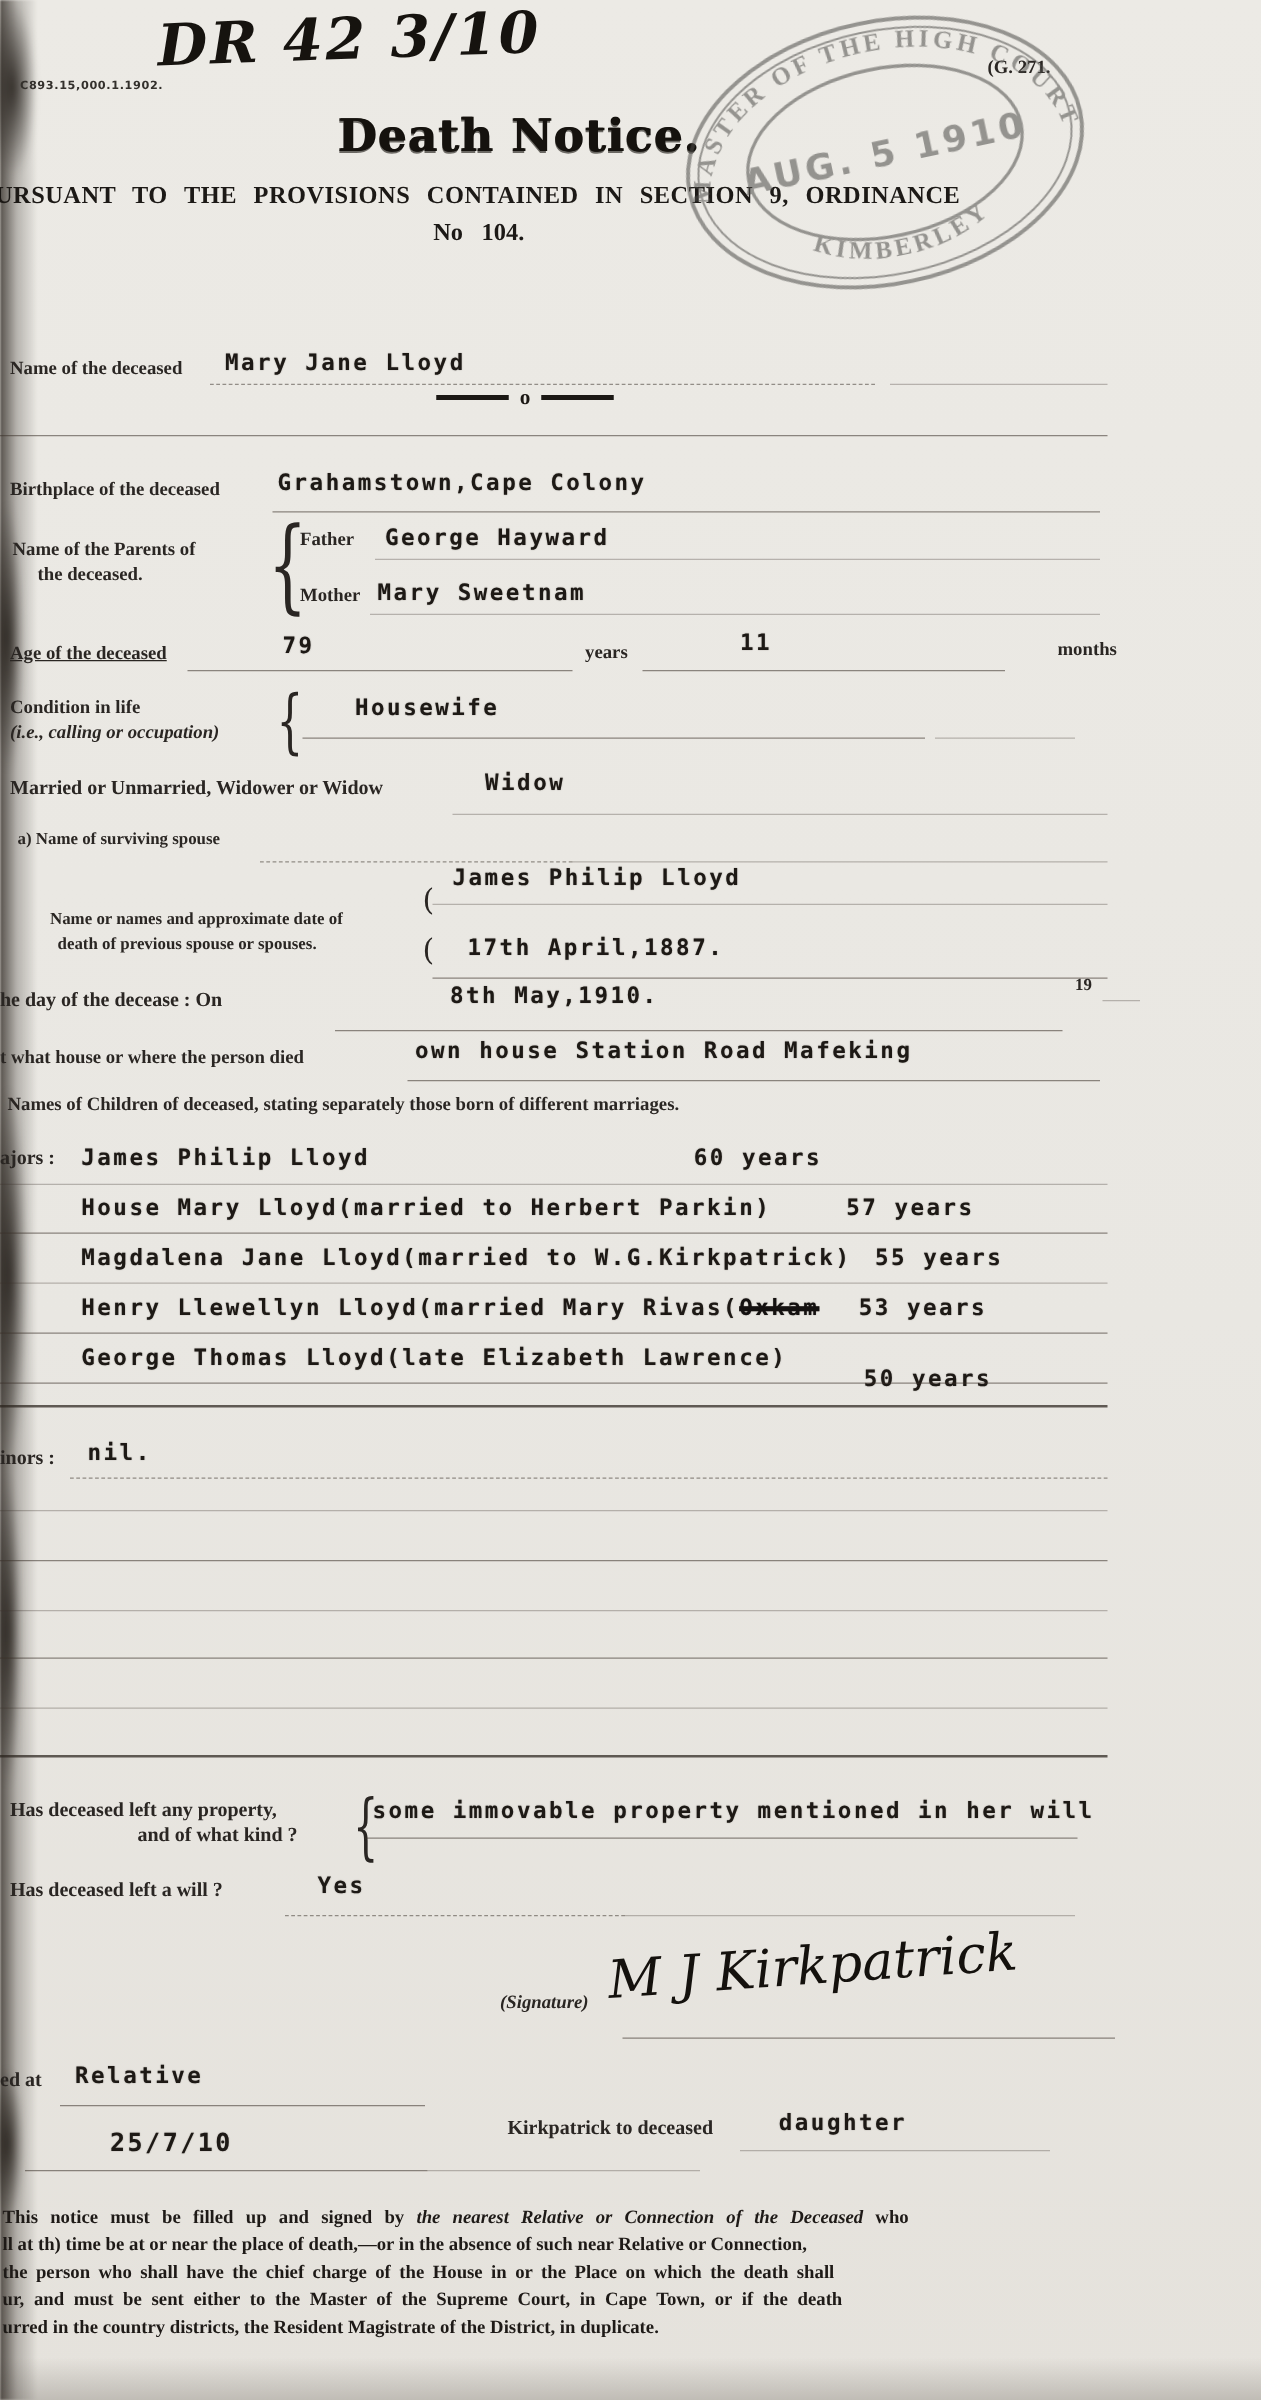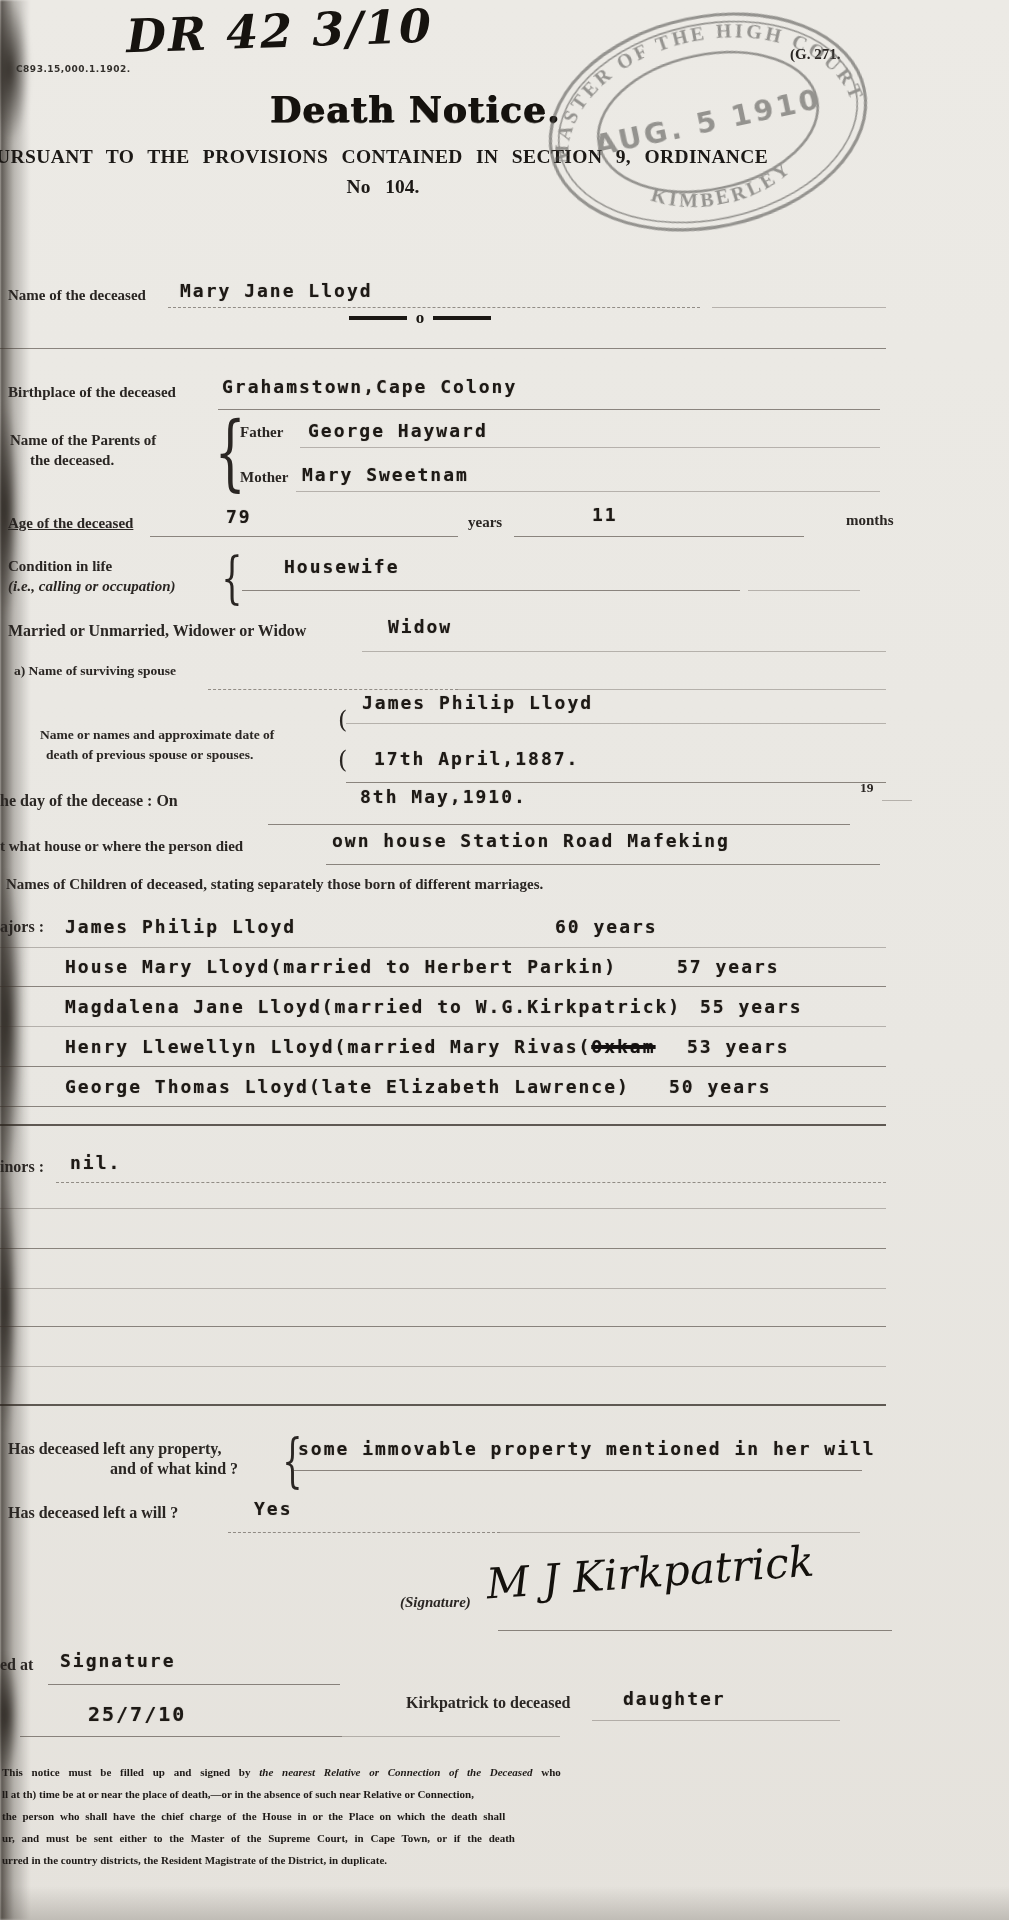--- a/index.html
+++ b/index.html
@@ -59,21 +59,21 @@
   .stamp text{fill:#4e4d4a;}
   .arc-text{font-family:"Liberation Serif",serif;font-weight:bold;font-size:19px;letter-spacing:3px;}
   .stamp-date{font-family:"DejaVu Sans",sans-serif;font-weight:bold;font-size:27px;letter-spacing:3px;}
   
   .signature-text{left:486px;top:1548px;font-family:"DejaVu Serif",serif;font-style:italic;
     font-size:42px;color:#14110d;transform:rotate(-4deg);white-space:nowrap;}
   
   .child-row{position:absolute;left:65px;width:860px;height:26px;}
   .child-row .age{position:absolute;top:0;}
   
-  .fline{position:absolute;left:2px;width:904px;font-weight:bold;font-size:11px;color:#1e1a17;}
+  .fline{position:absolute;left:2px;width:904px;font-weight:bold;font-size:15px;color:#1e1a17;}
 </style>
 </head>
 <body>
 
 <div class="sheet">
 
   <div class="edge"></div>
   <div class="blob b1"></div>
   <div class="blob b2"></div>
   <div class="blob b3"></div>
@@ -192,21 +192,21 @@
   <div class="rl lt" style="left:0;top:1026px;width:886px;"></div>
 
   <div class="child-row" style="top:1036px;">
     <span class="typed">Henry Llewellyn Lloyd(married Mary Rivas(</span><span class="typed struck">Oxkam</span>
     <span class="typed age" style="left:622px;">53 years</span>
   </div>
   <div class="rl" style="left:0;top:1066px;width:886px;"></div>
 
   <div class="child-row" style="top:1076px;">
     <span class="typed">George Thomas Lloyd(late Elizabeth Lawrence)</span>
-    <span class="typed age" style="left:604px;">50 years</span>
+    <span class="typed age" style="left:626px;margin-top:17px;">50 years</span>
   </div>
   <div class="rl" style="left:0;top:1106px;width:886px;"></div>
 
   <div class="rl hv" style="left:0;top:1124px;width:886px;"></div>
 
   <span class="abs lbl big" style="left:0;top:1158px;">inors :</span>
   <span class="abs typed" style="left:70px;top:1152px;">nil.</span>
   <div class="rl ds" style="left:56px;top:1182px;width:830px;"></div>
 
   <div class="rl lt" style="left:0;top:1208px;width:886px;"></div>
@@ -225,21 +225,21 @@
   <span class="abs lbl big" style="left:8px;top:1504px;">Has deceased left a will ?</span>
   <span class="abs typed" style="left:254px;top:1498px;">Yes</span>
   <div class="rl ds" style="left:228px;top:1532px;width:272px;"></div>
   <div class="rl lt" style="left:500px;top:1532px;width:360px;"></div>
 
   <span class="abs lbl it" style="left:400px;top:1594px;text-align:right;">(Signature)</span>
   <span class="abs signature-text">M J Kirkpatrick</span>
   <div class="rl" style="left:498px;top:1630px;width:394px;"></div>
 
   <span class="abs lbl big" style="left:0;top:1656px;">ed at</span>
-  <span class="abs typed" style="left:60px;top:1650px;">Signature</span>
+  <span class="abs typed" style="left:60px;top:1650px;">Relative</span>
   <div class="rl" style="left:48px;top:1684px;width:292px;"></div>
 
   <span class="abs lbl big" style="left:406px;top:1694px;">Kirkpatrick to deceased</span>
   <span class="abs typed" style="left:602px;top:1688px;margin-left:21px;">daughter</span>
   <div class="rl lt" style="left:592px;top:1720px;width:248px;"></div>
 
   <span class="abs typed big" style="left:88px;top:1702px;">25/7/10</span>
   <div class="rl" style="left:20px;top:1736px;width:322px;"></div>
   <div class="rl lt" style="left:342px;top:1736px;width:218px;"></div>
 

